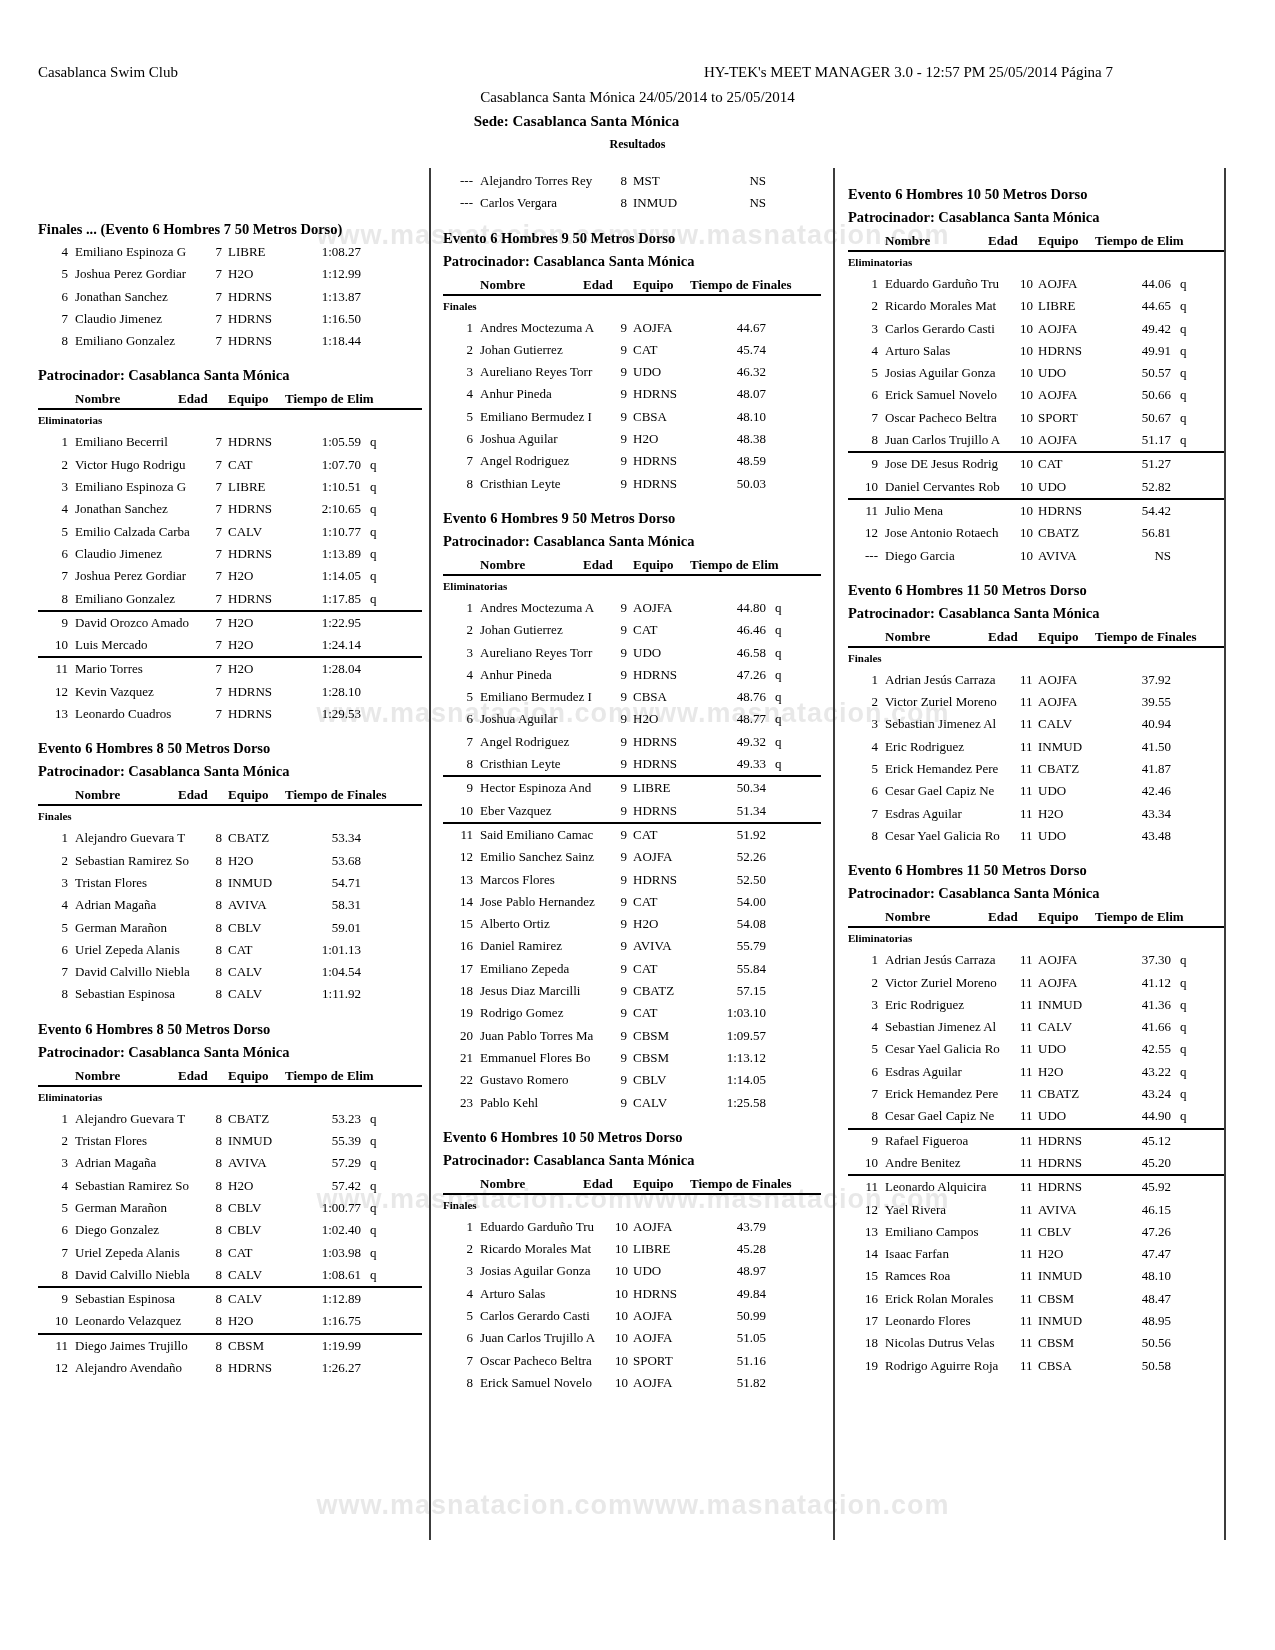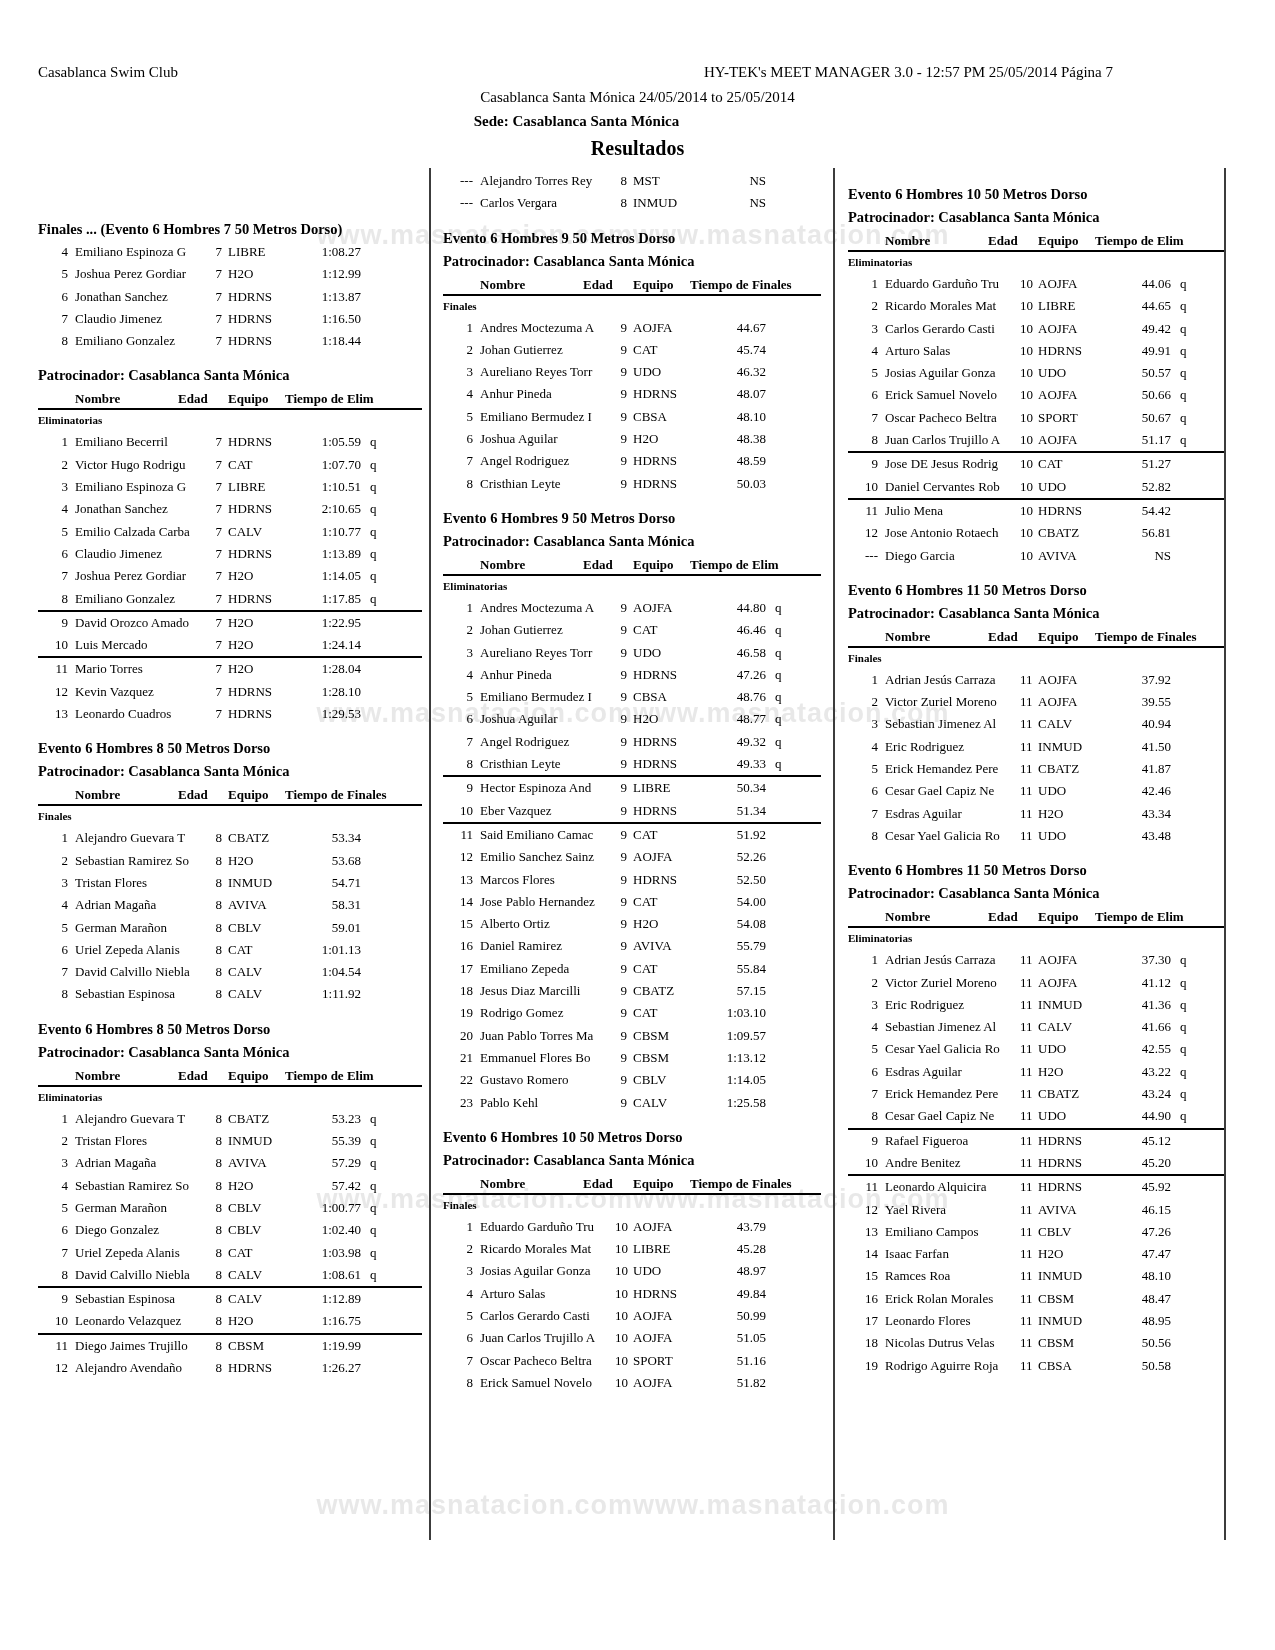--- a/index.html
+++ b/index.html
@@ -8,21 +8,21 @@
     width:1275px;height:1650px;
     background:#ffffff;color:#000;
     font-family:"Liberation Serif","DejaVu Serif",serif;
     overflow:hidden;
   }
   
   .hdr-club{position:absolute;left:38px;top:64px;font-size:15px;white-space:nowrap;}
   .hdr-sys{position:absolute;right:162px;top:64px;font-size:15px;white-space:nowrap;}
   .hdr-meet{position:absolute;left:0;top:89px;width:1275px;text-align:center;font-weight:normal;font-size:15px;}
   .hdr-sede{position:absolute;left:0;top:113px;width:1153px;text-align:center;font-weight:bold;font-size:15px;}
-  .hdr-title{position:absolute;left:0;top:137px;width:1275px;text-align:center;font-weight:bold;font-size:20px;}
+  .hdr-title{position:absolute;left:0;top:137px;width:1275px;text-align:center;font-weight:bold;font-size:12px;}
   
   .wm-row{position:absolute;left:128px;width:1010px;display:flex;justify-content:center;
     font-family:"Liberation Sans","DejaVu Sans",sans-serif;font-size:27px;font-weight:bold;
     color:rgba(110,110,110,0.16);letter-spacing:1px;pointer-events:none;}
   
   .vline{position:absolute;top:168px;height:1372px;width:2px;background:#3c3c3c;}
   
   .col{position:absolute;top:170px;}
   #col1{left:38px;width:384px;margin-top:48px;}
   #col2{left:443px;width:378px;}

